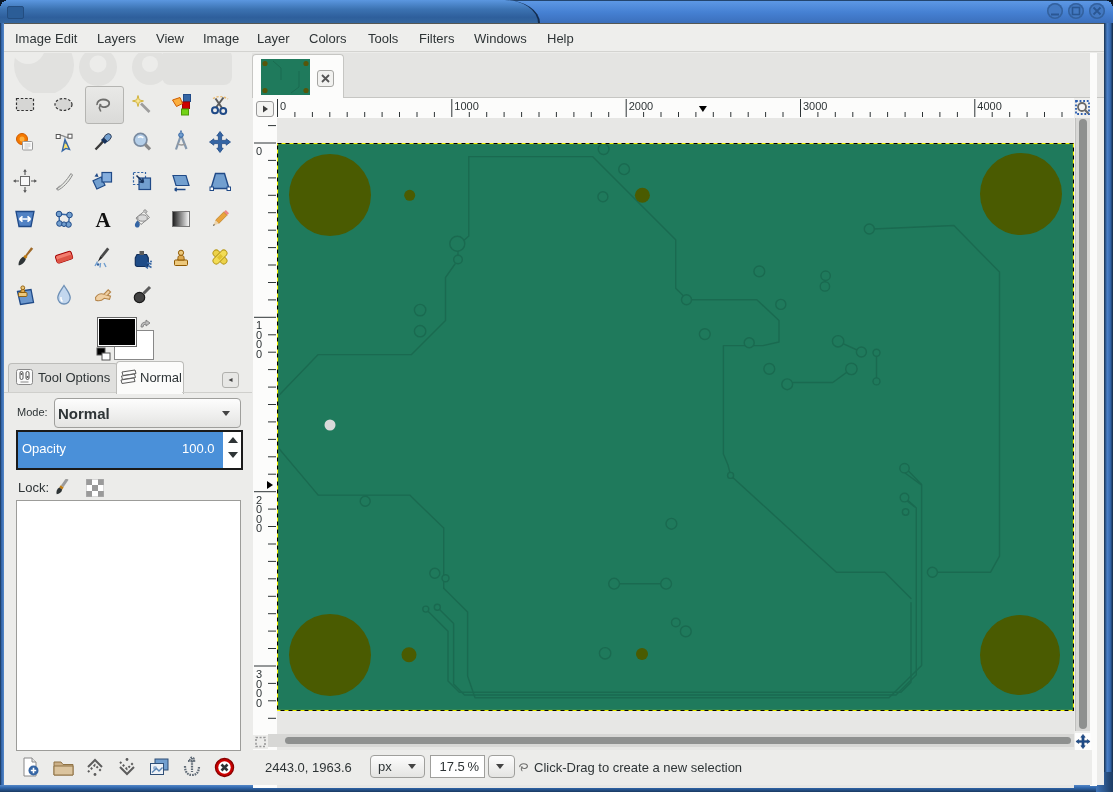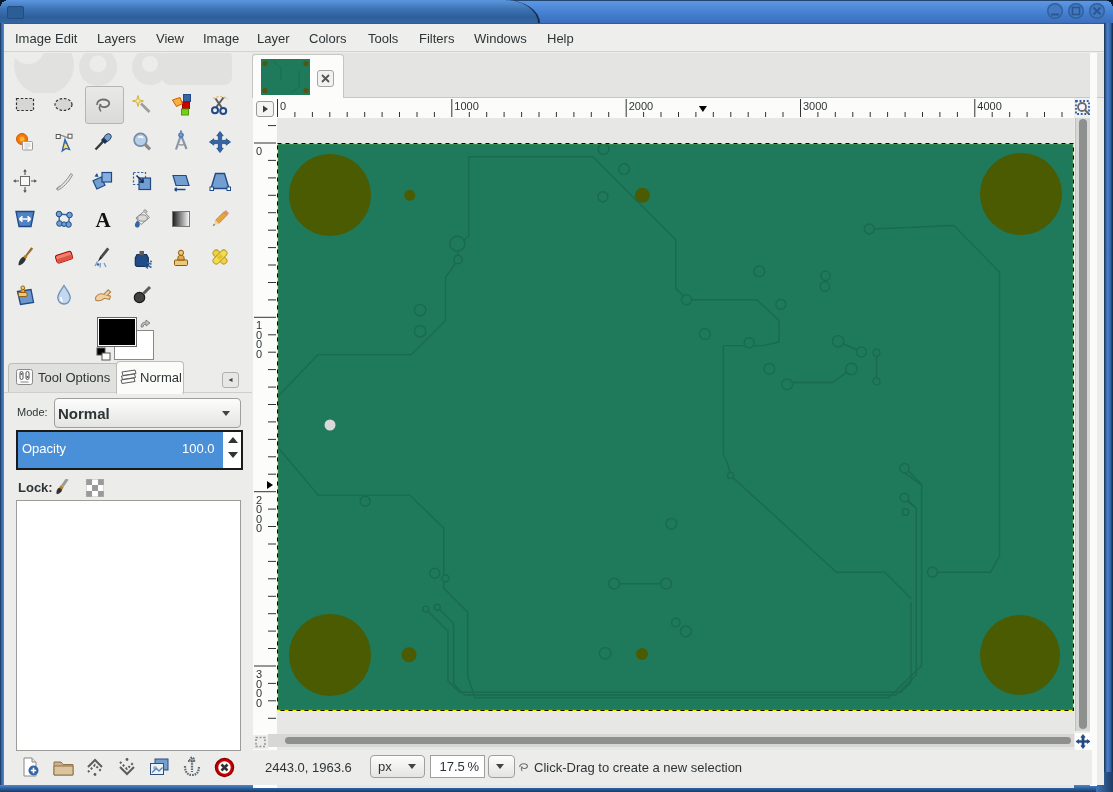--- a/index.html
+++ b/index.html
@@ -40,21 +40,21 @@
 #modedd{position:absolute;left:50px;top:345px;width:185px;height:28px;background:linear-gradient(#fdfdfd,#e4e4e2);border:1px solid #9f9f9c;border-radius:4px;}
 #modedd span{position:absolute;left:3px;top:6px;font-size:15px;color:#2e3436;font-weight:bold;}
 #modearrow{position:absolute;right:10px;top:12px;width:0;height:0;border-left:4.5px solid transparent;border-right:4.5px solid transparent;border-top:5px solid #444;}
 
 #opacity{position:absolute;left:12px;top:377px;width:223px;height:36px;border:2px solid #1a1a1a;background:#fff;}
 #opafill{position:absolute;left:0;top:0;width:205px;height:36px;background:#4a90d9;}
 #opacity .lbl{position:absolute;left:4px;top:9px;font-size:13px;color:#fff;}
 #opacity .val{position:absolute;left:164px;top:9px;font-size:13px;color:#fff;}
 .spinarrow{position:absolute;width:0;height:0;border-left:5px solid transparent;border-right:5px solid transparent;}
 
-#locklbl{position:absolute;left:14px;top:427px;font-size:13px;color:#2e3436;font-weight:bold;}
+#locklbl{position:absolute;left:14px;top:427px;font-size:13px;color:#2e3436;}
 
 #layerrow{position:absolute;left:12px;top:451px;width:223px;height:30px;background:#4a90d9;}
 #layername{position:absolute;left:118px;top:8px;font-size:13px;color:#fff;}
 #layerthumb{position:absolute;left:79px;top:2px;width:32px;height:25px;background:#fff;}
 #layerthumb .g{position:absolute;left:2px;top:2px;width:28px;height:21px;background:#1f7a5c;}
 #layerlist{position:absolute;left:12px;top:447px;width:223px;height:249px;border:1px solid #9c9c99;background:#fff;}
 
 #panelbtns{position:absolute;left:8px;top:700px;width:232px;height:26px;}
 
 #canvasarea{position:absolute;left:252px;top:53px;width:852px;height:732px;background:#ececea;}

